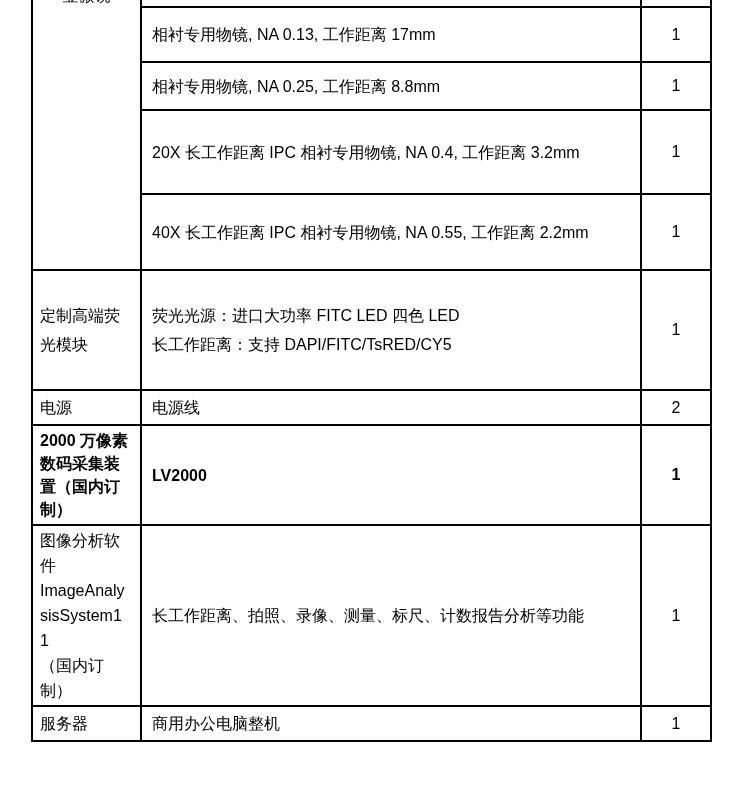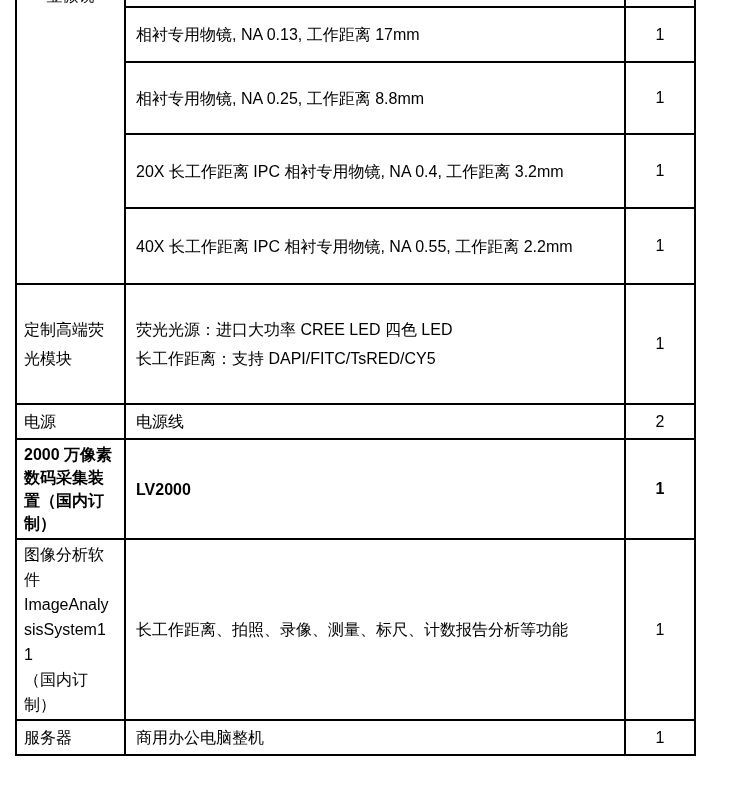--- a/index.html
+++ b/index.html
@@ -1,24 +1,24 @@
 <!DOCTYPE html>
 <html><head>
 <meta charset="utf-8">
 <style>
   html,body{margin:0;padding:0;}
   body{background:#ffffff;font-family:"Liberation Sans","DejaVu Sans",sans-serif;}
   .page{position:relative;width:750px;height:793px;background:#ffffff;overflow:hidden;}
-  table.spec{position:absolute;left:15px;top:0;border-collapse:collapse;table-layout:fixed;}
+  table.spec{position:absolute;left:31px;top:0;border-collapse:collapse;table-layout:fixed;}
   td{border:2px solid #000000;color:#000000;font-size:16px;overflow:hidden;box-sizing:border-box;}
   
   tr.r0{height:7px;}
   tr.r1{height:55px;}
-  tr.r2{height:72px;margin-top:20px;}
-  tr.r3{height:74px;}
+  tr.r2{height:48px;margin-top:20px;}
+  tr.r3{height:84px;}
   tr.r4{height:76px;}
   tr.r5{height:120px;}
   tr.r6{height:28px;}
   tr.r7{height:100px;font-weight:bold;}
   tr.r8{height:176px;}
   tr.r9{height:34px;}
   
   td.item{vertical-align:middle;text-align:left;padding:2px 4px 2px 7px;line-height:25px;}
   td.item-merged{vertical-align:top;text-align:center;padding:0;}
   td.item-merged .clipped{margin-top:-12px;line-height:16px;white-space:nowrap;}
@@ -60,21 +60,21 @@
     <tr class="r4">
       <td class="desc">40X 长工作距离  IPC 相衬专用物镜, NA 0.55,  工作距离 2.2mm</td>
       <td class="qty">1</td>
     </tr>
     <tr class="r5">
       <td class="item" style="line-height:29px;">
             <div>定制高端荧</div>
             <div>光模块</div>
           </td>
       <td class="desc">
-            <div>荧光光源：进口大功率 CREE LED 四色 LED</div>
+            <div>荧光光源：进口大功率 FITC LED 四色 LED</div>
             <div>长工作距离：支持 DAPI/FITC/TsRED/CY5</div>
           </td>
       <td class="qty">1</td>
     </tr>
     <tr class="r6">
       <td class="item">电源</td>
       <td class="desc">电源线</td>
       <td class="qty">2</td>
     </tr>
     <tr class="r7">

